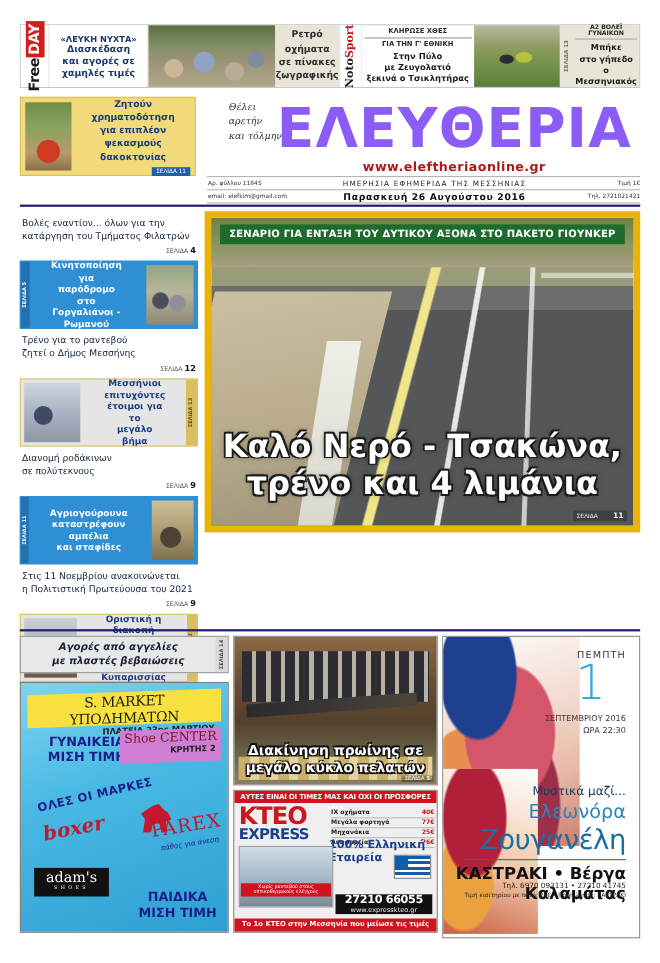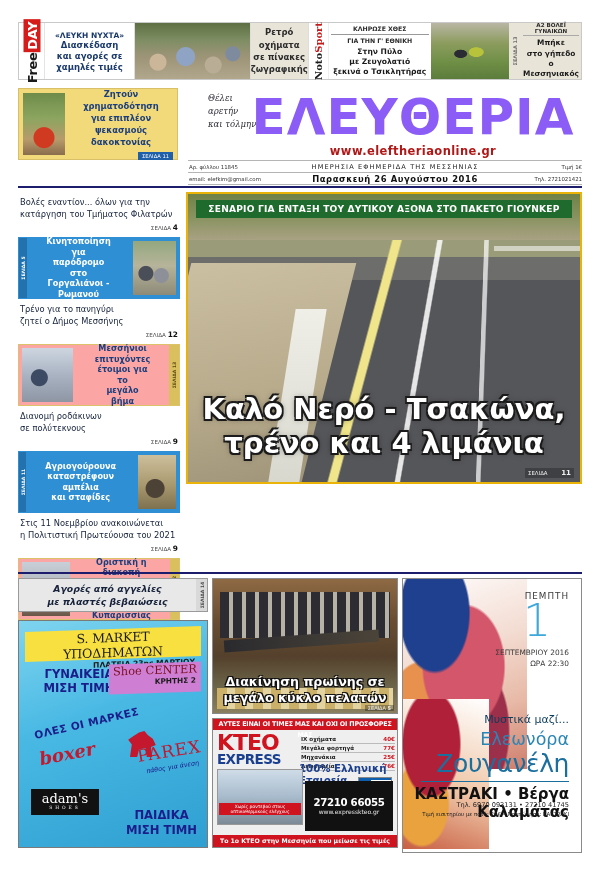--- a/index.html
+++ b/index.html
@@ -133,36 +133,36 @@
   .body-rule { position:absolute; left:18px; top:186px; width:564px; height:2px; background:#1d1d6e;}
 
   
   .leftcol { position:absolute; left:18px; top:192px; width:162px; height:374px; }
   .lc-text { font-size:8.3px; color:#15223b; line-height:1.5; padding:4px 2px 0 2px;}
   .lc-page { font-size:5.6px; color:#4a4a4a; text-align:right; padding:2px 2px 0 0;}
   .lc-page b { font-size:7.4px; color:#111; }
 
   .lc-box { margin:5px 0 0 0; display:flex; height:62px; border:1px solid #bbb; }
   .lc-box.blue { background:#2f8fd4; border-color:#2f8fd4;}
-  .lc-box.yellow { background:#fca5a5; border-color:#dcc268;}
+  .lc-box.yellow { background:#e5e5e5; border-color:#dcc268;}
   .lc-tag { width:10px; position:relative; }
   .lc-tag .vert { position:absolute; left:50%; top:50%; transform:translate(-50%,-50%) rotate(-90deg); white-space:nowrap; font-size:4.6px; font-weight:bold;}
   .lc-box.blue .lc-tag { background:#2472ad; } .lc-box.blue .lc-tag .vert { color:#fff; }
   .lc-box.yellow .lc-tag { background:#d9bf5e; } .lc-box.yellow .lc-tag .vert { color:#5a4a14; }
   .lc-btxt { flex:1; display:flex; align-items:center; justify-content:center; text-align:center; padding:2px 19px; font-size:8.1px; font-weight:bold; line-height:1.3;}
   .lc-box.blue .lc-btxt { color:#ffffff; }
   .lc-box.yellow .lc-btxt { color:#1b3f7d; }
   .lc-bpic { width:52px; margin:3px; }
   .pic-protest { background: radial-gradient(circle at 30% 60%,#4a4e58 0 7px,transparent 8px), radial-gradient(circle at 66% 64%,#8e9099 0 7px,transparent 8px), linear-gradient(180deg,#93a77f 0%,#b6b49a 45%,#8d8a78 100%);}
   .pic-grad { background: radial-gradient(circle at 34% 55%,#3d4a63 0 8px,transparent 9px), linear-gradient(180deg,#cdd6e0 0%,#a9b3c2 50%,#8e96a4 100%);}
   .pic-boar { background: radial-gradient(circle at 45% 62%,#4d4236 0 9px,transparent 10px), linear-gradient(180deg,#cdbf9c 0%,#a9996f 55%,#7e7150 100%);}
   .pic-hosp { background: linear-gradient(180deg,#c9cfd6 0%,#b0b7c0 45%,#6a5545 100%);}
 
   
-  .main-art { position:absolute; left:186px; top:192px; width:396px; height:292px; border:2px solid #eab308; overflow:hidden;}
+  .main-art { position:absolute; left:186px; top:192px; width:396px; height:292px; border:6px solid #eab308; overflow:hidden;}
   .ma-photo {
     position:absolute; left:0; top:0; width:100%; height:100%;
     background:
       linear-gradient(105deg, transparent 0 46%, #f0e58a 46.4% 48%, transparent 48.4%),
       linear-gradient(100deg, transparent 0 58%, rgba(255,255,255,.85) 58.3% 59.2%, transparent 59.5%),
       linear-gradient(92deg, transparent 0 74%, rgba(255,255,255,.7) 74.2% 75.1%, transparent 75.4%),
       linear-gradient(180deg,#7e8b5c 0 14%, #9a9b78 14% 22%, #6d6d6b 22% 30%, #55565a 30% 100%);
   }
   .ma-photo .sky { position:absolute; left:0; top:0; width:100%; height:16%;
       background:linear-gradient(180deg,#6f8248 0%,#8b9463 55%,#a9a183 100%);}
@@ -260,21 +260,21 @@
   .kteo-prices { position:absolute; left:88px; top:16px; width:94px; font-size:5.6px; color:#1b1b1b;}
   .kteo-prices .pr { display:flex; justify-content:space-between; border-bottom:1px solid #bbb; padding:1px 0; font-weight:bold;}
   .kteo-prices .pr .v { color:#cf1420; }
   .kteo-gr { position:absolute; left:86px; top:44px; width:98px; font-size:10.2px; font-weight:bold; color:#1b3f8f; line-height:1.15;}
   .kteo-flag { position:absolute; right:5px; top:58px; width:34px; height:22px;
       background: repeating-linear-gradient(180deg,#0d5eaf 0 2.5px,#fff 2.5px 5px); border:1px solid #888;}
   .kteo-flag:after { content:""; position:absolute; left:0; top:0; width:12px; height:12px; background:#0d5eaf;}
   .kteo-shop { position:absolute; left:4px; top:50px; width:86px; height:56px;
       background:linear-gradient(180deg,#cfdce8 0%,#a9bccd 48%,#7c8a96 100%); border:1px solid #999;}
   .kteo-note { position:absolute; left:6px; top:84px; width:82px; background:#cf1420; color:#fff; font-size:4.4px; text-align:center; padding:1px 2px;}
-  .kteo-phone { position:absolute; right:4px; bottom:16px; width:88px; background:#111; color:#fff; text-align:center; padding:16px 0;}
+  .kteo-phone { position:absolute; right:4px; bottom:16px; width:88px; background:#111; color:#fff; text-align:center; padding:0 0;}
   .kteo-phone .p1 { font-size:10.2px; font-weight:bold; letter-spacing:-0.3px;}
   .kteo-phone .p2 { font-size:6px; color:#e8e8e8;}
   .kteo-bot { position:absolute; left:0; right:0; bottom:0; height:12px; background:#cf1420; color:#fff; font-weight:bold; font-size:6.2px; text-align:center; line-height:12px;}
 
   
   .concert { position:absolute; left:0; top:0; width:180px; height:275px; border:1px solid #8a8a8a; background:#fff; overflow:hidden;}
   .concert .art {
     position:absolute; left:-8px; top:0; width:132px; height:190px;
     background:
       radial-gradient(ellipse at 30% 18%, #1f3f8f 0 34px, transparent 36px),
@@ -418,21 +418,21 @@
           <div>για παρόδρομο</div>
           <div>στο Γοργαλιάνοι -</div>
           <div>Ρωμανού</div>
         </div>
       </div>
       <div class="lc-bpic pic-protest"></div>
     </div>
 
     <div>
       <div class="lc-text">
-        <div>Τρένο για το πανηγύρι</div>
+        <div>Τρένο για το ραντεβού</div>
         <div>ζητεί ο Δήμος Μεσσήνης</div>
       </div>
       <div class="lc-page"><span>ΣΕΛΙΔΑ</span> <b>12</b></div>
     </div>
 
     <div class="lc-box yellow">
       <div class="lc-bpic pic-grad"></div>
       <div class="lc-btxt">
         <div>
           <div>Μεσσήνιοι</div>

